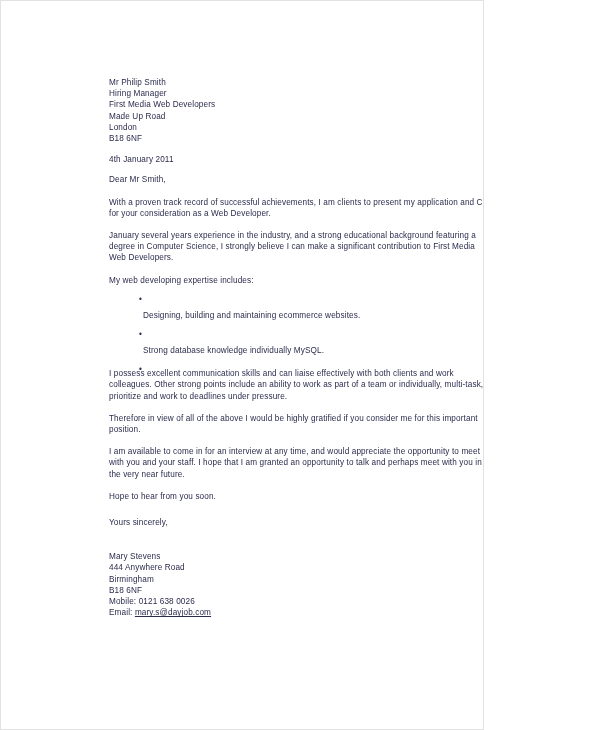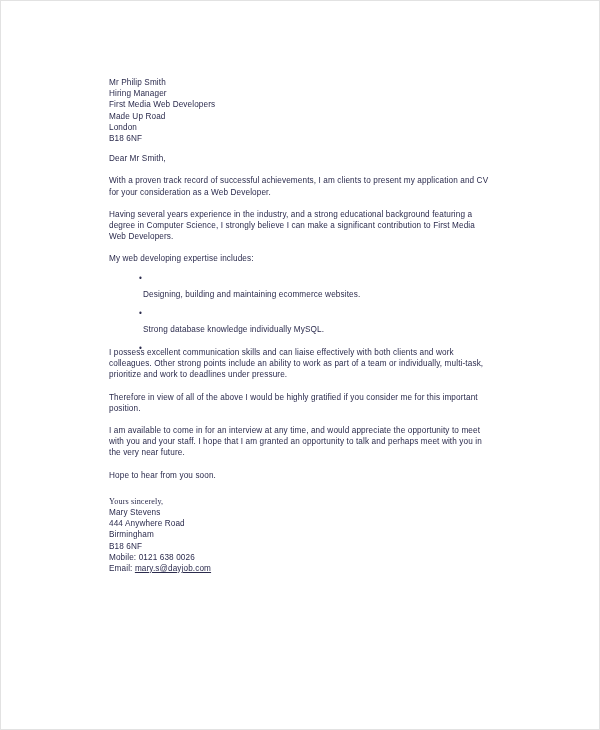--- a/index.html
+++ b/index.html
@@ -2,21 +2,21 @@
 <html><head>
 <meta charset="utf-8">
 <style>
   html, body {
     margin: 0;
     padding: 0;
     background: #ffffff;
   }
   .page {
     position: relative;
-    width: 600px;
+    width: 484px;
     height: 730px;
     background: #ffffff;
     border: 1px solid #e2e2e2;
     box-sizing: border-box;
     overflow: hidden;
     font-family: "Liberation Sans", sans-serif;
     color: #2b2b4d;
   }
   .letter {
     position: absolute;
@@ -66,24 +66,23 @@
   .bullets li .bullet-text {
     display: inline-block;
     padding-left: 4px;
     margin-top: 16px;
   }
   .closing {
     margin-top: 12px;
   }
   .signoff {
     margin-top: 15px;
-    font-family: Liberation Serif, serif;
   }
   .signature-block {
-    margin-top: 0;
+    margin-top: 23px;
   }
   .signature-block .line {
     display: block;
   }
   .email-line .email-label {
     display: inline;
   }
   .email-link {
     color: #2b2b4d;
     text-decoration: underline;
@@ -98,29 +97,30 @@
 
     <div class="address-block">
       <span class="line">Mr Philip Smith</span>
       <span class="line">Hiring Manager</span>
       <span class="line">First Media Web Developers</span>
       <span class="line">Made Up Road</span>
       <span class="line">London</span>
       <span class="line">B18 6NF</span>
     </div>
 
+    <div class="date">4th January 2011</div>
 
     <div class="salutation">Dear Mr Smith,</div>
 
     <div class="para">
       <p>With a proven track record of successful achievements, I am clients to present my application and CV for your consideration as a Web Developer.</p>
     </div>
 
     <div class="para">
-      <p>Having several years experience in the industry, and a strong educational background featuring a degree in Computer Science, I strongly believe I can make a significant contribution to First Media Web Developers.</p>
+      <p>January several years experience in the industry, and a strong educational background featuring a degree in Computer Science, I strongly believe I can make a significant contribution to First Media Web Developers.</p>
     </div>
 
     <div class="list-intro">My web developing expertise includes:</div>
 
     <ul class="bullets">
       <li>
         <span class="bullet-dot">•</span>
         <span class="bullet-text">Designing, building and maintaining ecommerce websites.</span>
       </li>
       <li>

